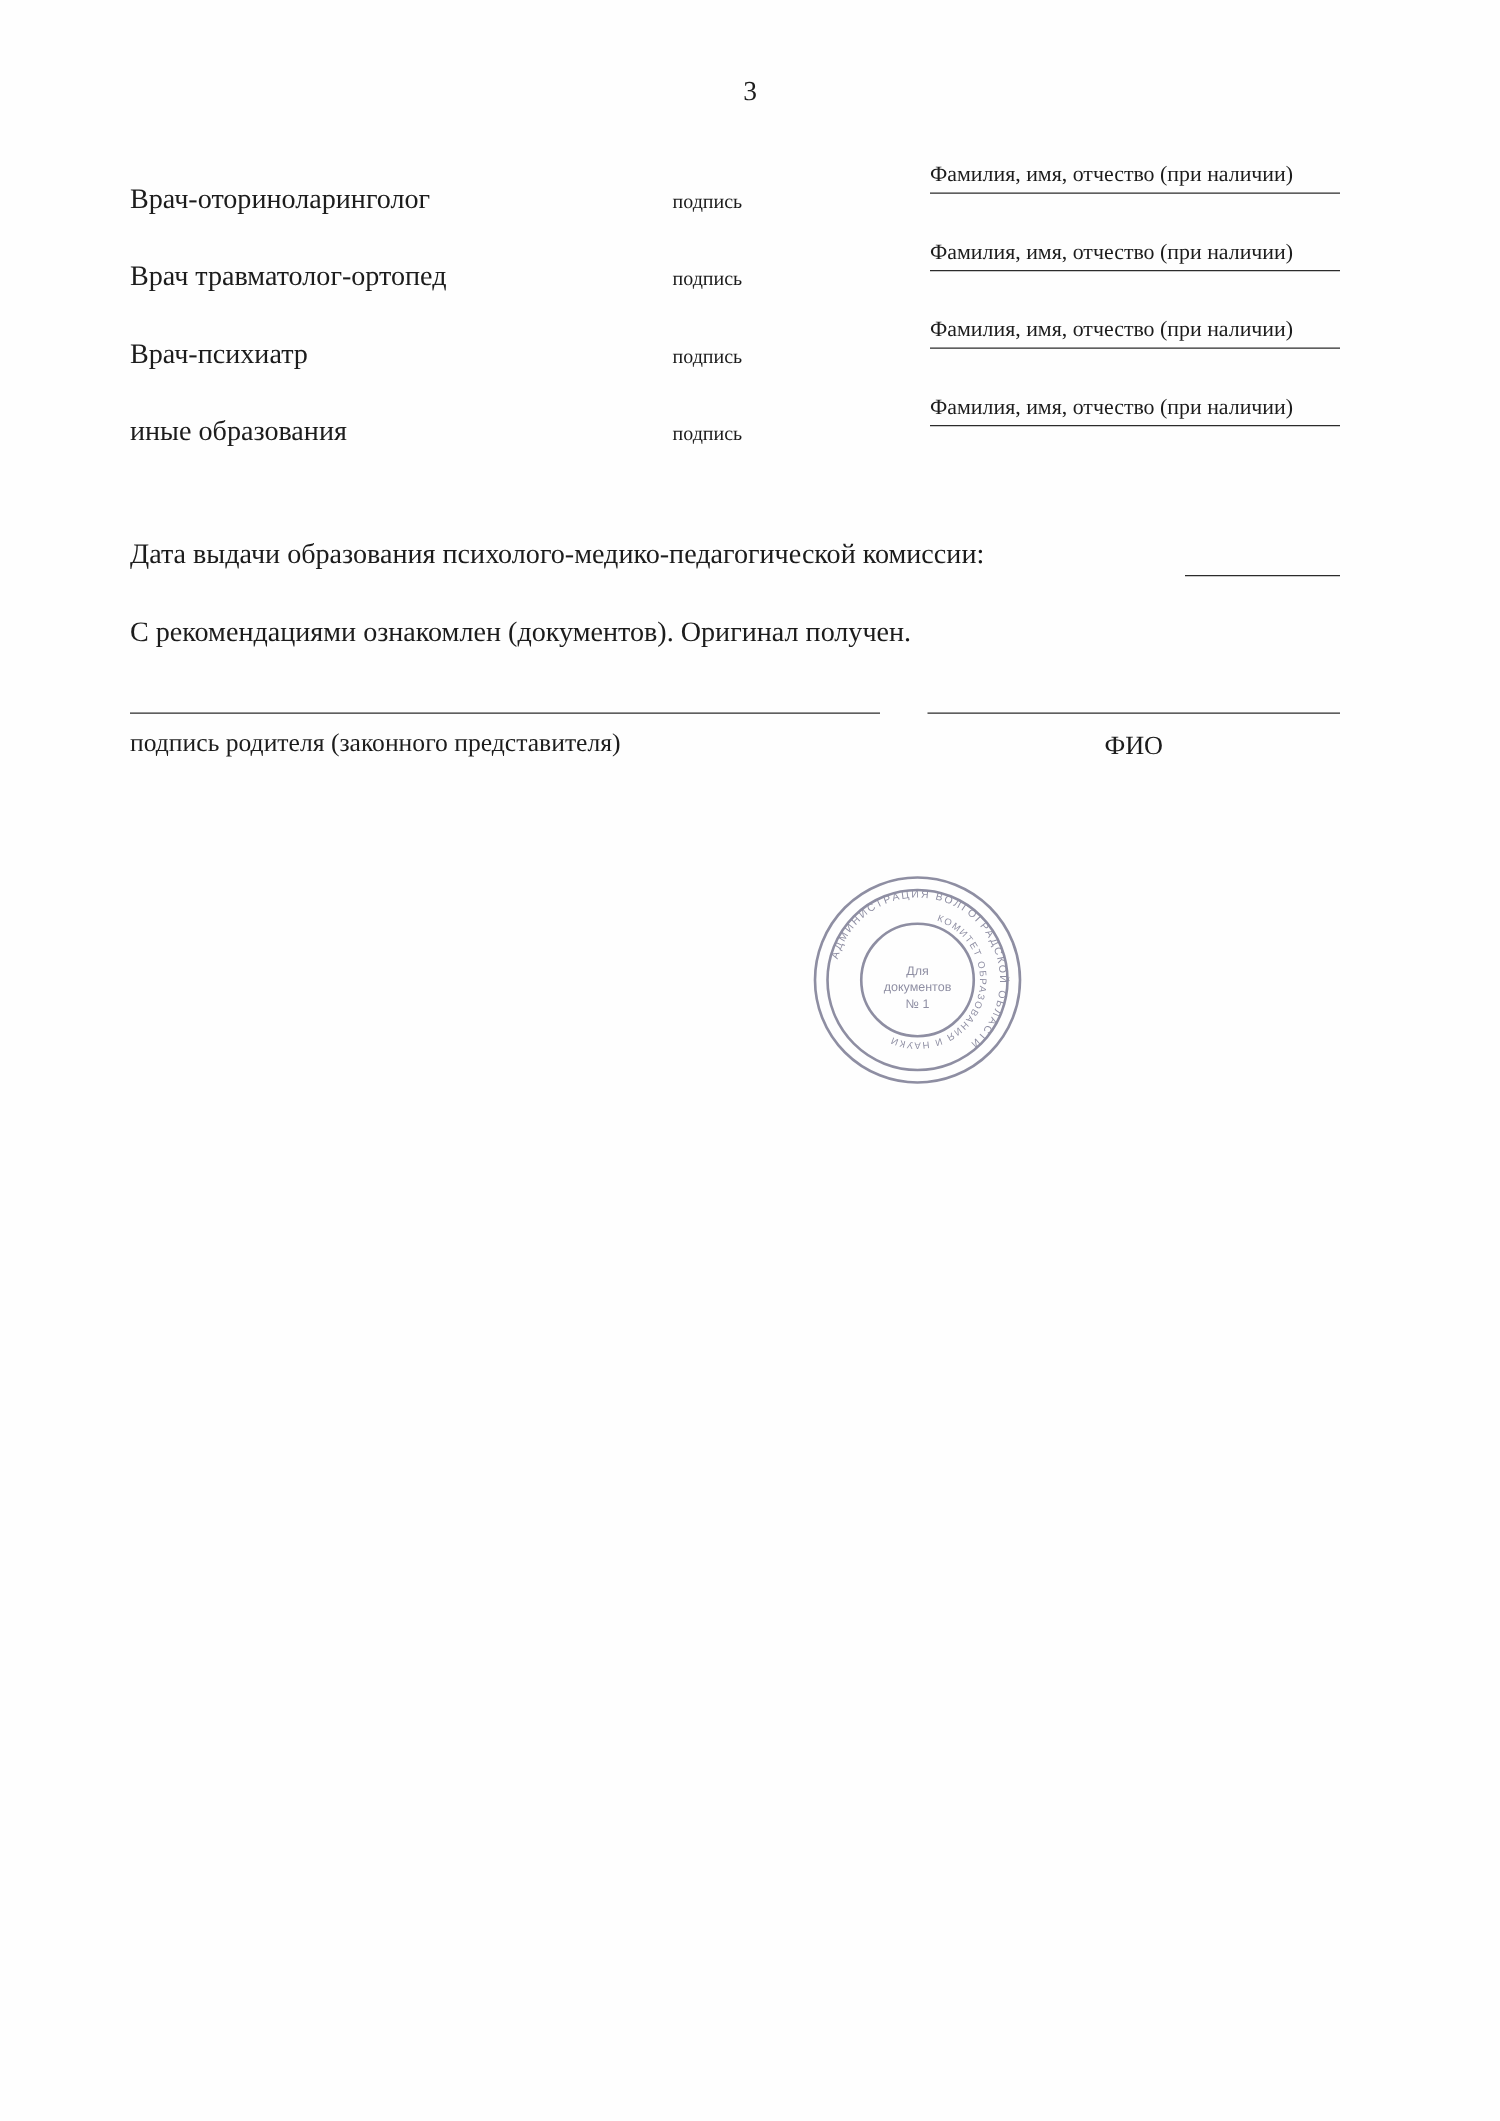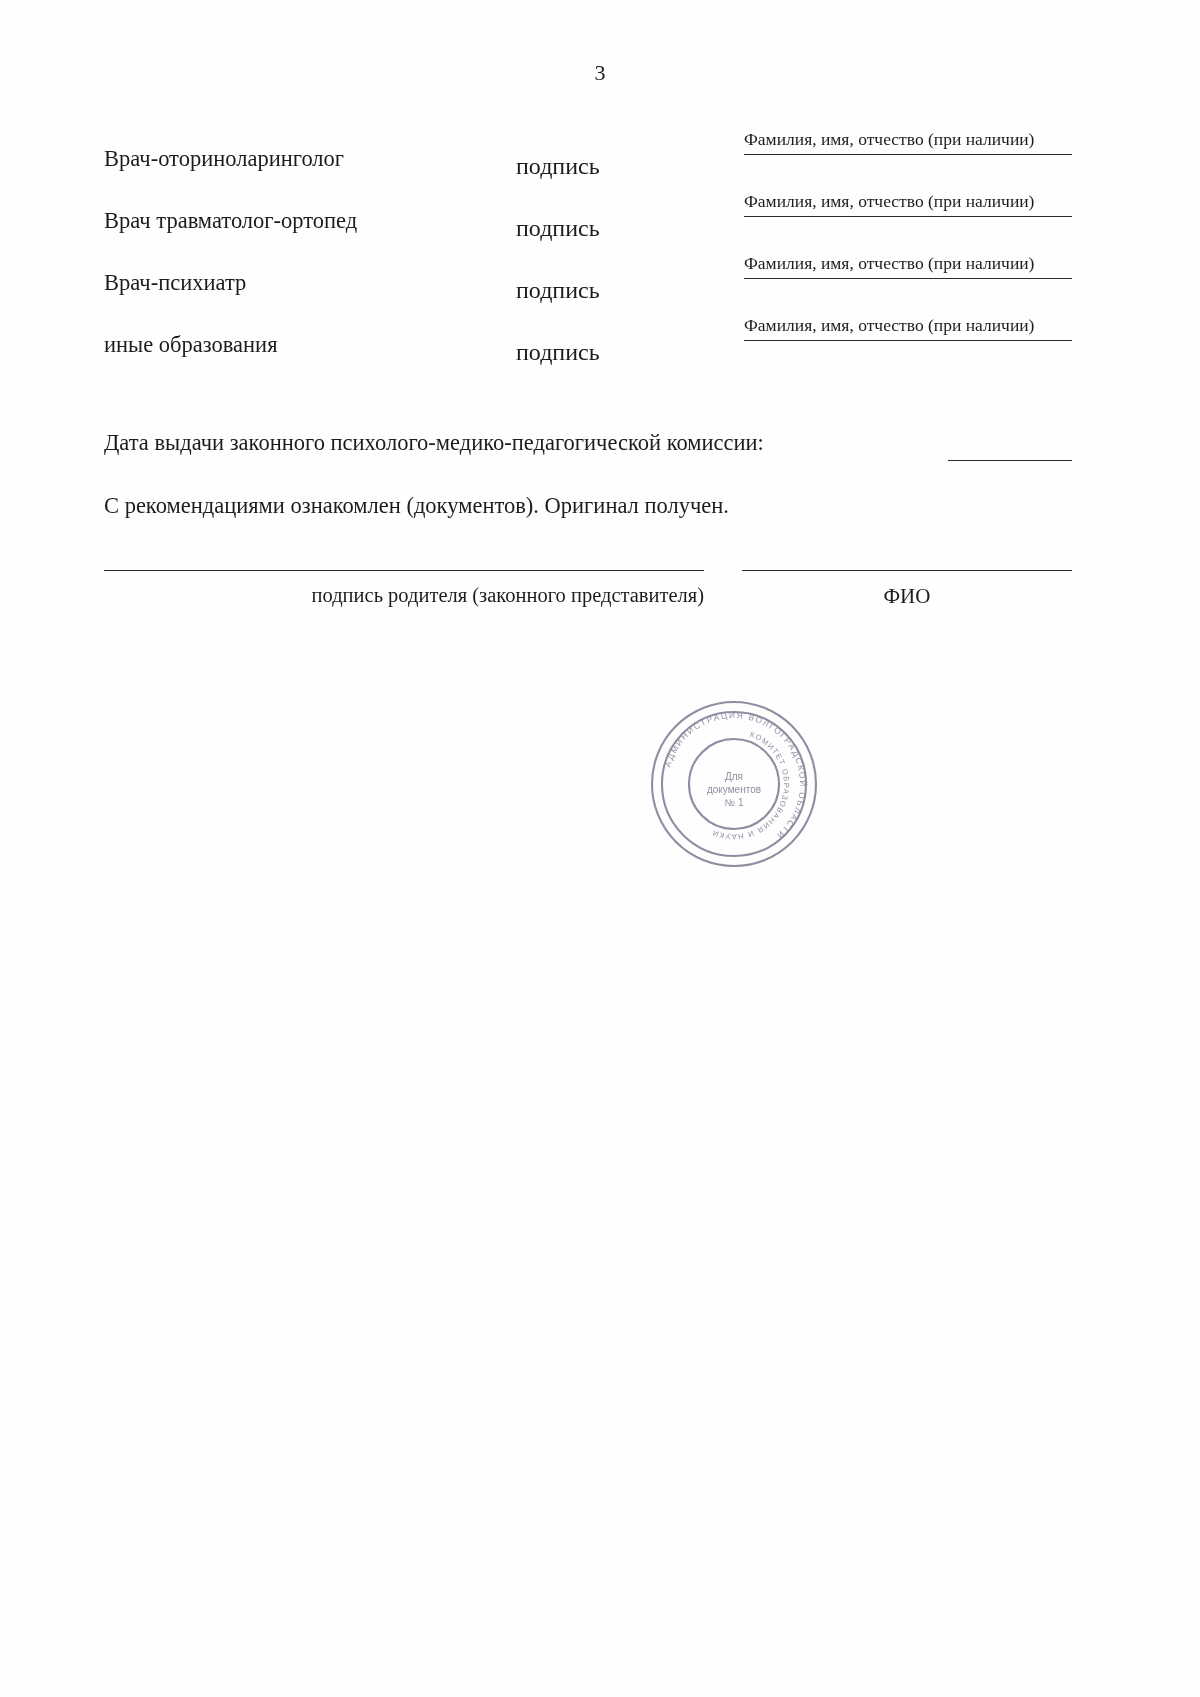--- a/index.html
+++ b/index.html
@@ -45,23 +45,23 @@
   }
   .spec-title {
     position: absolute;
     left: 0;
     top: 18px;
     font-size: 22.5px;
     white-space: nowrap;
   }
   .spec-sign {
     position: absolute;
-    left: 412px;
+    left: 434px;
     top: 25px;
-    font-size: 24px;
+    font-size: 16px;
   }
   .spec-fio {
     position: absolute;
     left: 640px;
     top: 0;
     width: 328px;
     text-align: left;
     font-size: 17.5px;
     line-height: 1.27;
     border-bottom: 1.6px solid #2b2b2b;
@@ -119,21 +119,21 @@
     right: 0;
     top: 0;
     width: 330px;
     border-top: 1.6px solid #2b2b2b;
   }
   .sig-cap-left {
     position: absolute;
     left: 0;
     top: 14px;
     width: 600px;
-    text-align: right;
+    text-align: left;
     font-size: 20.5px;
   }
   .sig-cap-right {
     position: absolute;
     right: 0;
     top: 14px;
     width: 330px;
     text-align: center;
     font-size: 21px;
   }
@@ -202,21 +202,21 @@
 
     <div class="spec-row">
       <div class="spec-title">иные образования</div>
       <div class="spec-sign">подпись</div>
       <div class="spec-fio">Фамилия, имя, отчество (при наличии)</div>
     </div>
 
   </div>
 
   <div class="date-row">
-    <div class="date-text">Дата выдачи законного психолого-медико-педагогической комиссии:</div>
+    <div class="date-text">Дата выдачи образования психолого-медико-педагогической комиссии:</div>
     <div class="date-blank"></div>
   </div>
 
   <div class="ack-text">С рекомендациями ознакомлен (документов). Оригинал получен.</div>
 
   <div class="sig-block">
     <div class="sig-line-left"></div>
     <div class="sig-line-right"></div>
     <div class="sig-cap-left">подпись родителя (законного представителя)</div>
     <div class="sig-cap-right">ФИО</div>

